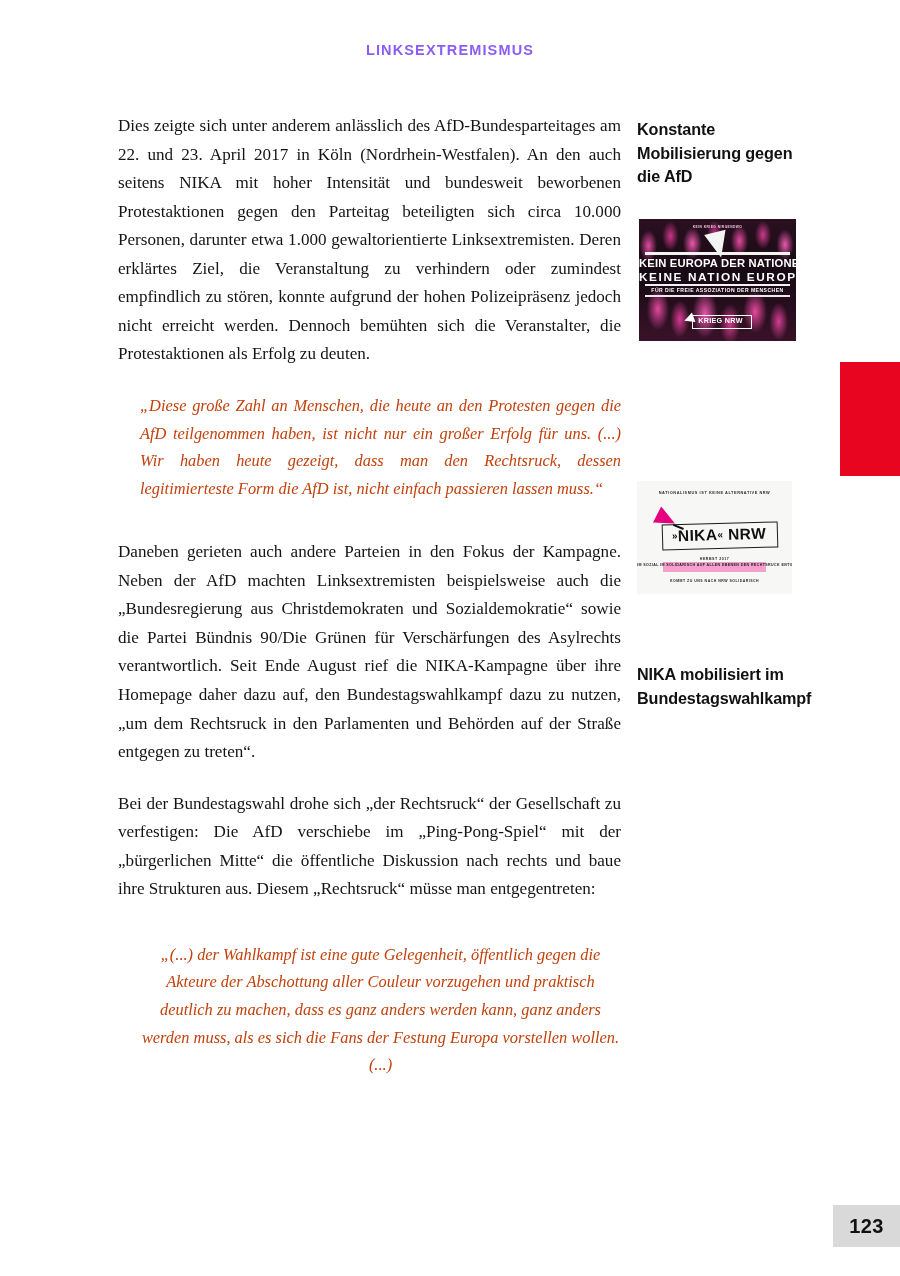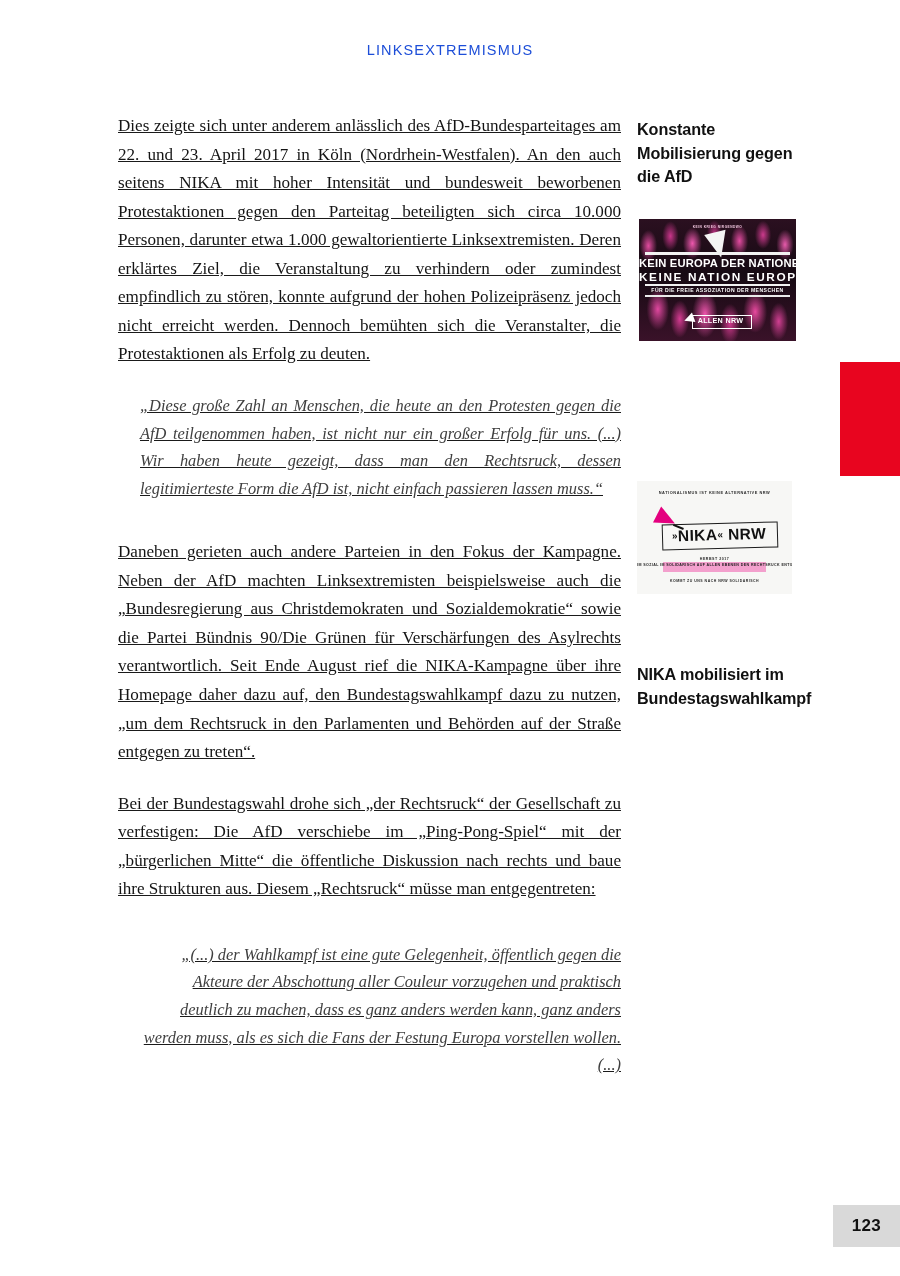--- a/index.html
+++ b/index.html
@@ -25,63 +25,62 @@
   
   .running-head {
     position: absolute;
     left: 0;
     right: 0;
     top: 42px;
     text-align: center;
     font-family: "Liberation Sans", "DejaVu Sans", sans-serif;
     font-size: 14.5px;
     letter-spacing: 1.15px;
-    color: #1d4ed8;
-    font-weight: 400;
+    color: #8b5cf6;
+    font-weight: 700;
   }
 
   
   .col-main {
     position: absolute;
     left: 118px;
     top: 112px;
     width: 503px;
-    text-decoration: underline;
   }
 
   p.body {
     margin: 0 0 23px 0;
     font-size: 17.1px;
     line-height: 28.55px;
     text-align: justify;
     text-justify: inter-word;
     hyphens: manual;
     color: #141414;
   }
   p.body:last-child { margin-bottom: 0; }
 
   .blockquote {
     margin: 0 0 22px 0;
     padding-left: 22px;
     font-style: italic;
     font-size: 16.4px;
     line-height: 27.6px;
     text-align: justify;
-    color: #404040;
+    color: #c2410c;
   }
   .blockquote .qtext {
     display: block;
     text-align: justify;
   }
   .blockquote .qsource {
     display: block;
     text-align: left;
     margin-top: 0;
   }
-  .blockquote.nojust .qtext { text-align: right; }
+  .blockquote.nojust .qtext { text-align: center; }
 
   .spacer-lg { height: 14px; }
 
   
   .col-side {
     position: absolute;
     left: 637px;
     width: 180px;
   }
   .side-heading {
@@ -356,21 +355,21 @@
     width: 67px;
     height: 42px;
     background: #d9d9d9;
     display: flex;
     align-items: center;
     justify-content: center;
   }
   .folio-num {
     font-family: "Liberation Sans", "DejaVu Sans", sans-serif;
     font-weight: bold;
-    font-size: 17px;
+    font-size: 20px;
     color: #111111;
     letter-spacing: 0.3px;
   }
 </style>
 </head>
 <body>
 
 <div class="page">
 
   <div class="running-head">LINKSEXTREMISMUS</div>
@@ -412,21 +411,21 @@
     <div class="p1-wedge"></div>
     <div class="p1-band"></div>
     <div class="p1-line1">KEIN EUROPA DER NATIONEN</div>
     <div class="p1-line2">KEINE NATION EUROPA</div>
     <div class="p1-band2"></div>
     <div class="p1-sub">FÜR DIE FREIE ASSOZIATION DER MENSCHEN</div>
     <div class="p1-band3"></div>
     <div class="p1-logo">
       <div class="p1-mega"></div>
       <div class="p1-logo-box"></div>
-      <div class="p1-logo-txt">ALLEN NRW</div>
+      <div class="p1-logo-txt">KRIEG NRW</div>
     </div>
   </div>
 
   <div class="poster2">
     <div class="p2-top">NATIONALISMUS IST KEINE ALTERNATIVE NRW</div>
     <div class="p2-mega"></div>
     <div class="p2-mega-stem"></div>
     <div class="p2-box"></div>
     <div class="p2-word"><span class="guil">»</span><span>NIKA</span><span class="guil">«</span> <span>NRW</span></div>
     <div class="p2-sub1">HERBST 2017</div>

